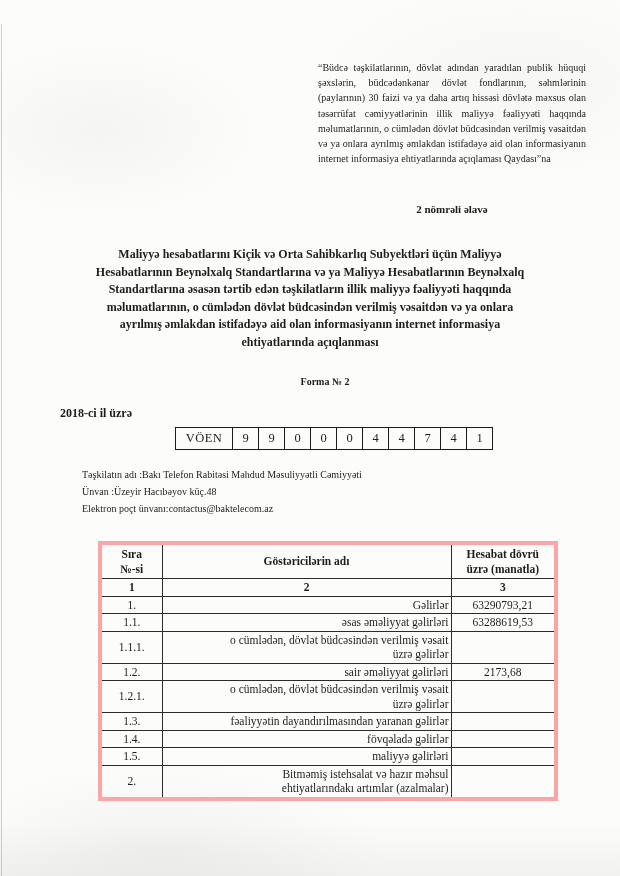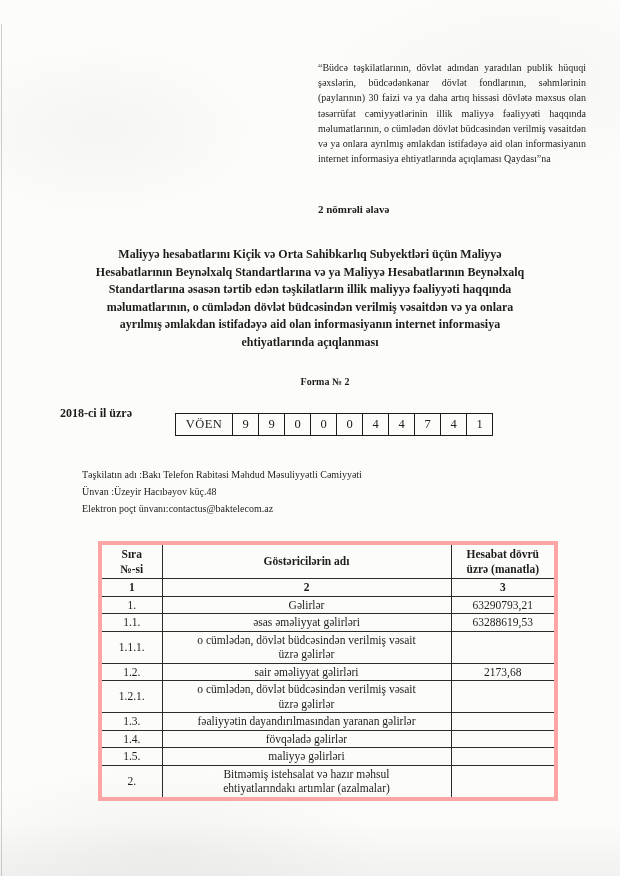--- a/index.html
+++ b/index.html
@@ -27,37 +27,37 @@
     position:absolute; left:1px; top:24px; width:1px; height:852px;
     background:rgba(90,90,90,0.28);
   }
   .quote {
     position:absolute; left:318px; top:60px; width:268px;
     font-size:10px; line-height:15.2px;
     text-align:justify; text-justify:inter-word;
   }
   .annex {
     position:absolute; left:318px; top:203px; width:268px;
-    font-weight:bold; font-size:11px;
+    text-align:center; font-weight:bold; font-size:11px;
   }
   .title {
     position:absolute; left:45px; top:246px; width:530px;
     text-align:center; font-weight:bold; font-size:12px; line-height:17.5px;
     white-space:pre-line;
   }
   .form-no {
     position:absolute; left:60px; top:376px; width:530px;
     text-align:center; font-weight:bold; font-size:10px;
   }
   .period {
     position:absolute; left:60px; top:406px; width:525px;
     text-align:left; font-weight:bold; font-size:12px;
   }
   table.voen {
-    position:absolute; left:175px; top:413px;
+    position:absolute; left:175px; top:427px;
     border-collapse:collapse;
     padding-left:37px;
   }
   table.voen td {
     border:1.6px solid #1c1c1c;
     height:21px; padding:0 2px;
     text-align:center; font-size:12.5px;
   }
   table.voen td.voen-label { width:52px; letter-spacing:0.5px; }
   table.voen td.digit { width:21px; }
@@ -78,21 +78,21 @@
     padding:1px 2px;
     overflow:hidden;
   }
   table.data-table th {
     font-weight:bold; text-align:center;
     white-space:pre-line;
     padding:2px;
   }
   tr.colnum td { text-align:center; font-weight:bold; }
   td.cell-no  { text-align:center; }
-  td.cell-name { text-align:center; padding-left:8px; padding-right:6px; white-space:pre-line;margin-left:32px; }
+  td.cell-name { text-align:right; padding-left:8px; padding-right:6px; white-space:pre-line;margin-left:32px; }
   td.cell-val { text-align:center; }
 </style>
 </head>
 <body>
 
 <div class="page">
 
   <div class="edge-line"></div>
 
   <div class="quote">“Büdcə təşkilatlarının, dövlət adından yaradılan publik hüquqi şəxslərin, büdcədənkənar dövlət fondlarının, səhmlərinin (paylarının) 30 faizi və ya daha artıq hissəsi dövlətə məxsus olan təsərrüfat cəmiyyətlərinin illik maliyyə fəaliyyəti haqqında məlumatlarının, o cümlədən dövlət büdcəsindən verilmiş vəsaitdən və ya onlara ayrılmış əmlakdan istifadəyə aid olan informasiyanın internet informasiya ehtiyatlarında açıqlaması Qaydası”na</div>

